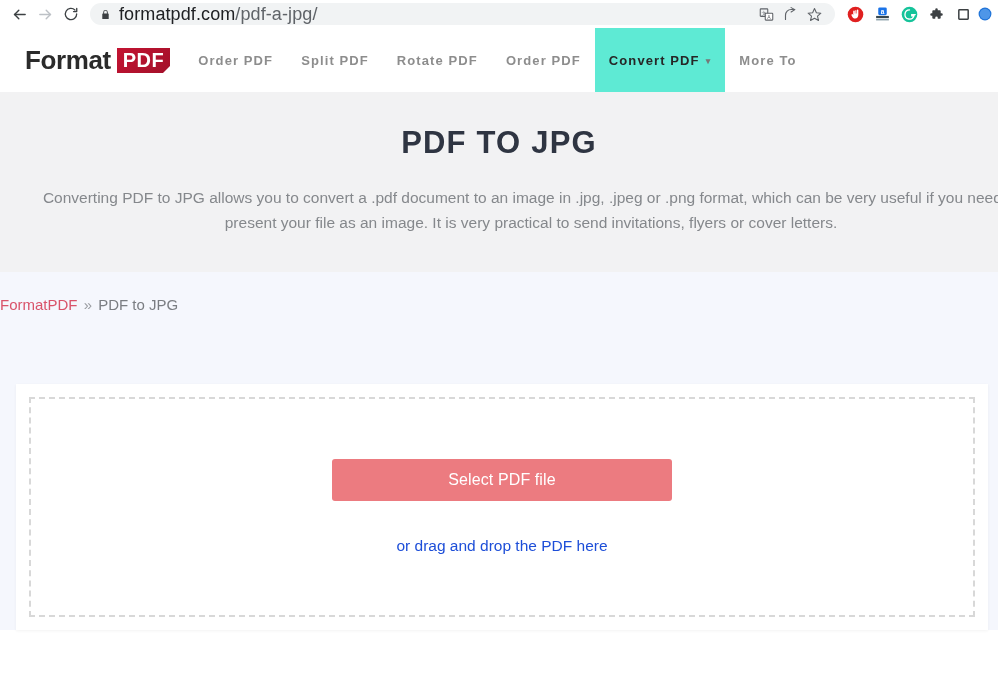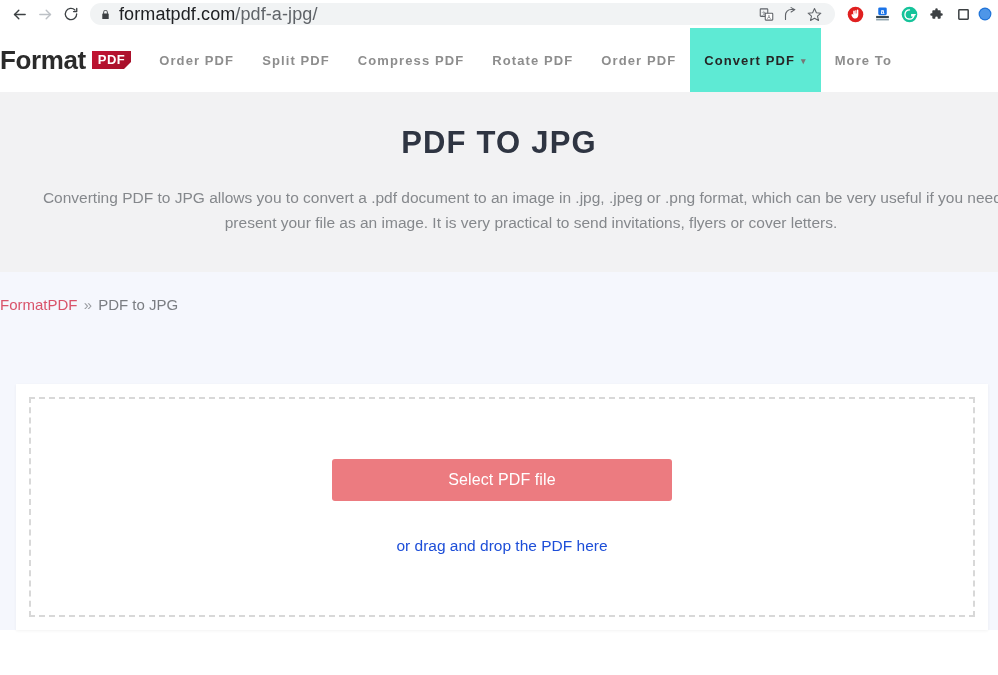--- a/index.html
+++ b/index.html
@@ -97,39 +97,40 @@
 
   
   .site-header {
     height: 64px;
     background: #ffffff;
     display: flex;
     align-items: center;
     box-sizing: border-box;
     position: relative;
     z-index: 5;
+    margin-left: 25px;
   }
   .logo {
     display: flex;
     align-items: center;
     flex: 0 0 auto;
     margin-right: 14px;
   }
   .logo-word {
     font-size: 26px;
     font-weight: bold;
     color: #2b2b2b;
     letter-spacing: -0.4px;
     line-height: 1;
   }
   .logo-badge {
     margin-left: 6px;
     background: linear-gradient(135deg, #c31432 0%, #a3102a 100%);
     color: #ffffff;
-    font-size: 13px;
+    font-size: 20px;
     font-weight: bold;
     letter-spacing: .5px;
     padding: 2px 6px 3px 6px;
     line-height: 1;
     position: relative;
   }
   .logo-badge::after {
     content: "";
     position: absolute;
     right: 0; bottom: 0;
@@ -370,23 +371,20 @@
   </div>
 
   <nav class="main-nav">
     <div class="nav-item">
       <span>Order PDF</span>
     </div>
     <div class="nav-item">
       <span>Split PDF</span>
     </div>
     <div class="nav-item">
-      <span>Compress PDF</span>
-    </div>
-    <div class="nav-item">
       <span>Rotate PDF</span>
     </div>
     <div class="nav-item">
       <span>Order PDF</span>
     </div>
     <div class="nav-item active">
       <span>Convert PDF</span>
       <span class="caret">▾</span>
     </div>
     <div class="nav-item">

